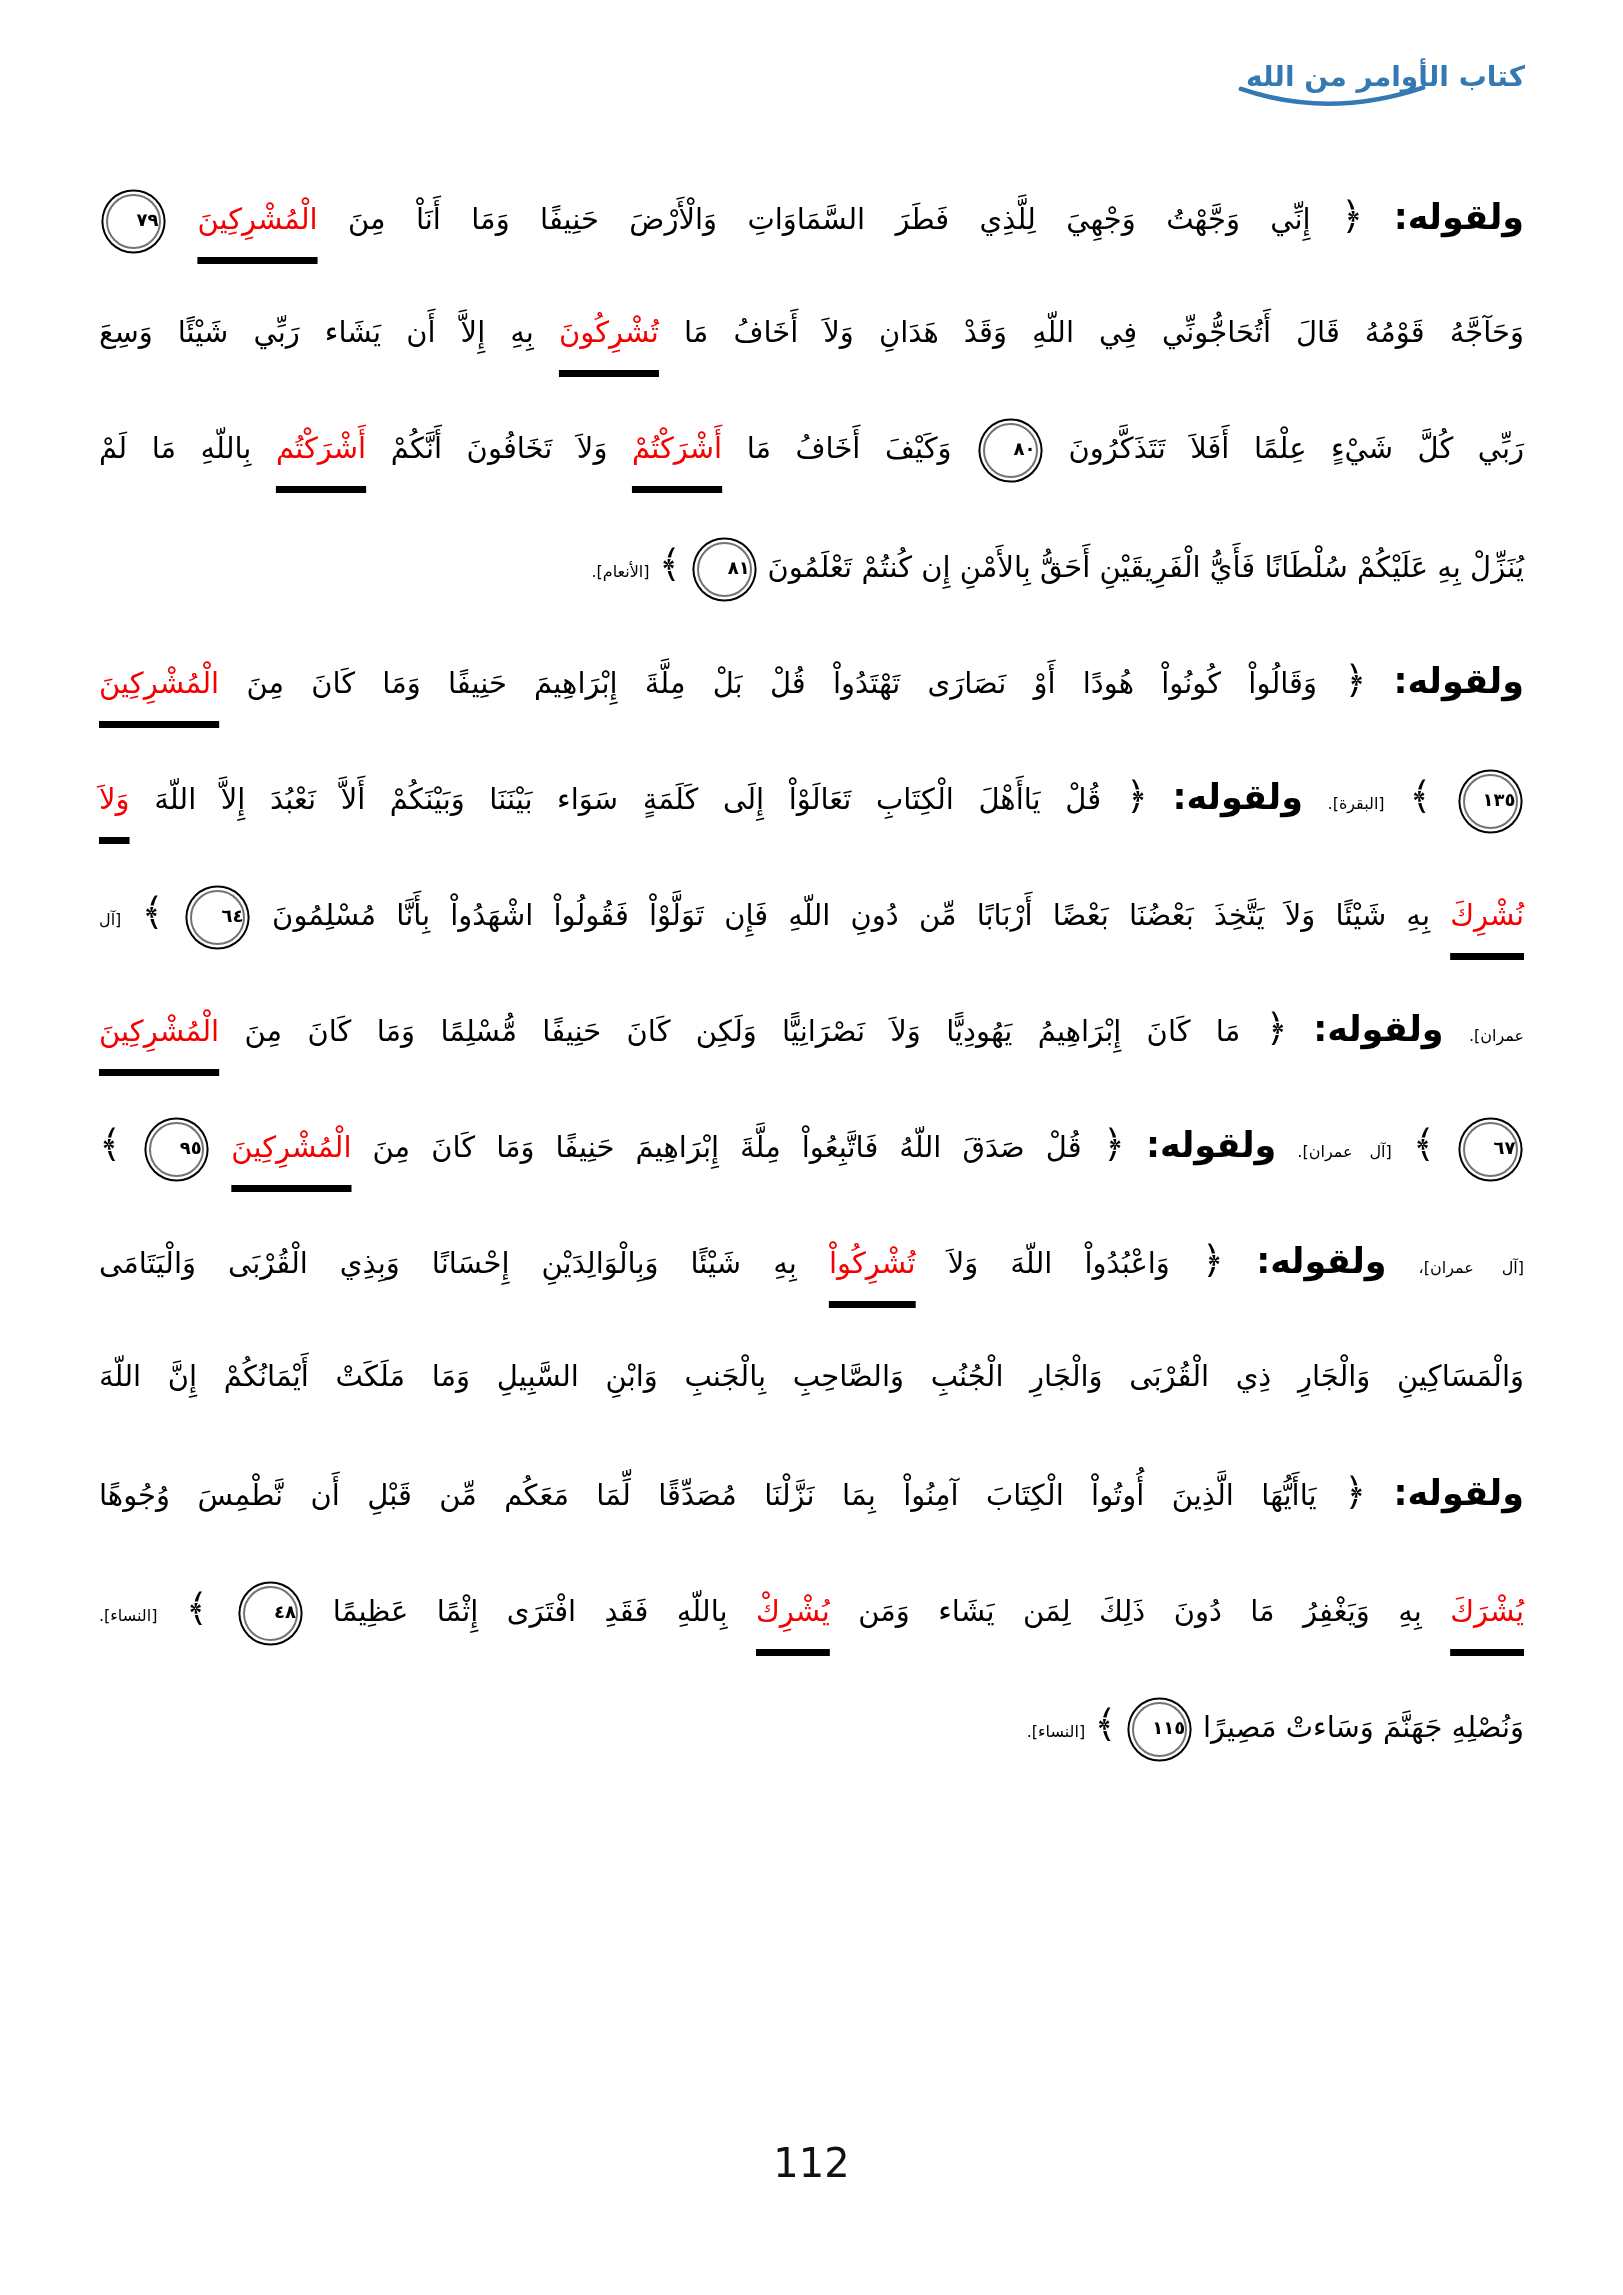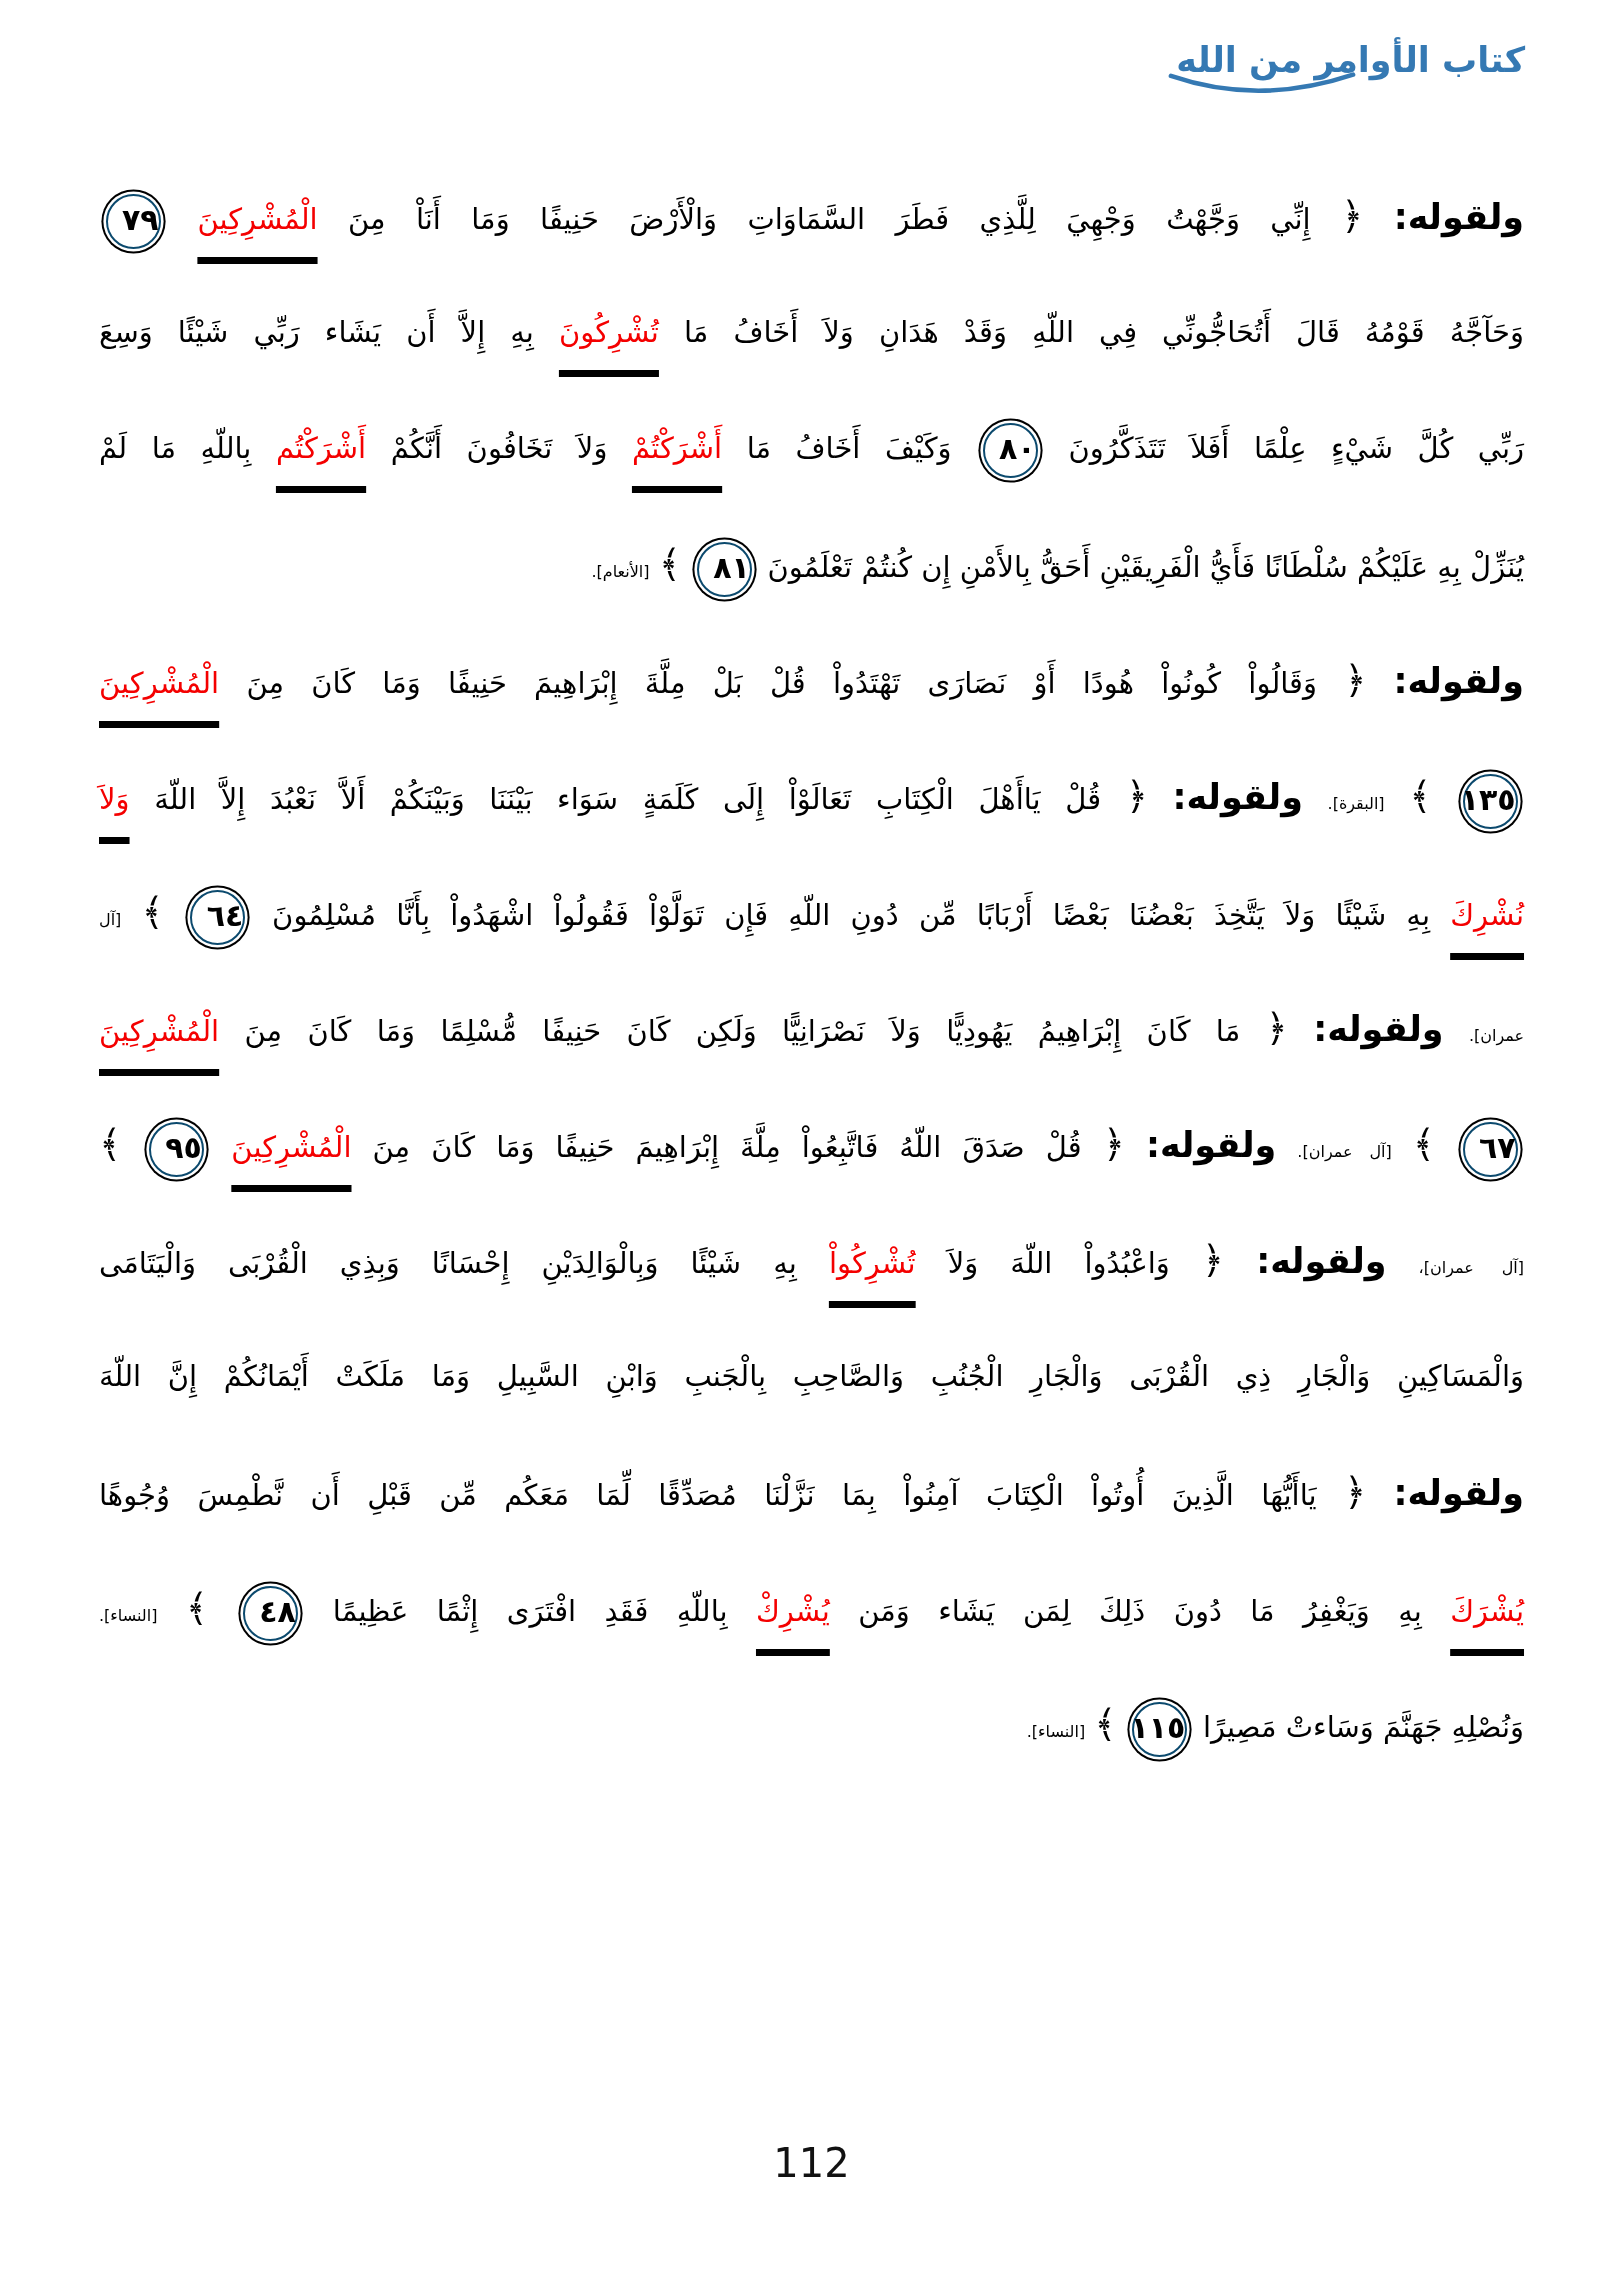--- a/index.html
+++ b/index.html
@@ -1,22 +1,22 @@
 <!DOCTYPE html>
 <html lang="ar" dir="rtl" style="--hl: #f40000; --blue: #3579b3;font-size:10.5px"><head>
 <meta charset="utf-8">
 <style>
   html,body{margin:0;padding:0;}
   body{
     width:1623px;height:2295px;position:relative;background:#ffffff;
     font-family:"DejaVu Sans",sans-serif;overflow:hidden;
   }
   .header{
-    position:absolute;top:40px;right:98px;direction:rtl;
-    font-size:35px;font-weight:bold;color:var(--blue,#3579b3);
+    position:absolute;top:60px;right:98px;direction:rtl;
+    font-size:28px;font-weight:bold;color:var(--blue,#3579b3);
     letter-spacing:0.7px;white-space:nowrap;
   }
   .header .swash{position:absolute;left:-9.2px;bottom:-15.7px;}
   .content{
     position:absolute;top:158px;right:99px;left:99px;direction:rtl;
   }
   .line{
     font-size:29px;color:#000;height:116px;line-height:116px;
     text-align:justify;text-align-last:justify;white-space:nowrap;
   }
@@ -28,23 +28,23 @@
     text-decoration:underline;
     text-decoration-color:#000;
     text-decoration-thickness:7.2px;
     text-underline-offset:27.5px;
     margin-top:36px;
   }
   .seg-ref{font-size:16px;}
   .bracket{font-size:38px;}
   .ayah-num{
     display:inline-block;width:51px;height:51px;line-height:48px;
-    border:2px solid #0c4a6e;border-radius:50%;
+    border:2px solid #737373;border-radius:50%;
     box-shadow:0 0 0 2.6px #fff,0 0 0 4.6px #000;
-    font-size:30px;font-weight:bold;text-align:center;
+    font-size:18px;font-weight:bold;text-align:center;
     vertical-align:middle;margin:0 6.5px;background:#fff;
   }
   .page-number{
     position:absolute;top:2140px;left:0;width:100%;
     text-align:center;font-size:40px;color:#111;
     font-family:"DejaVu Sans",sans-serif;direction:ltr;
   }
 </style>
 </head>
 <body>

